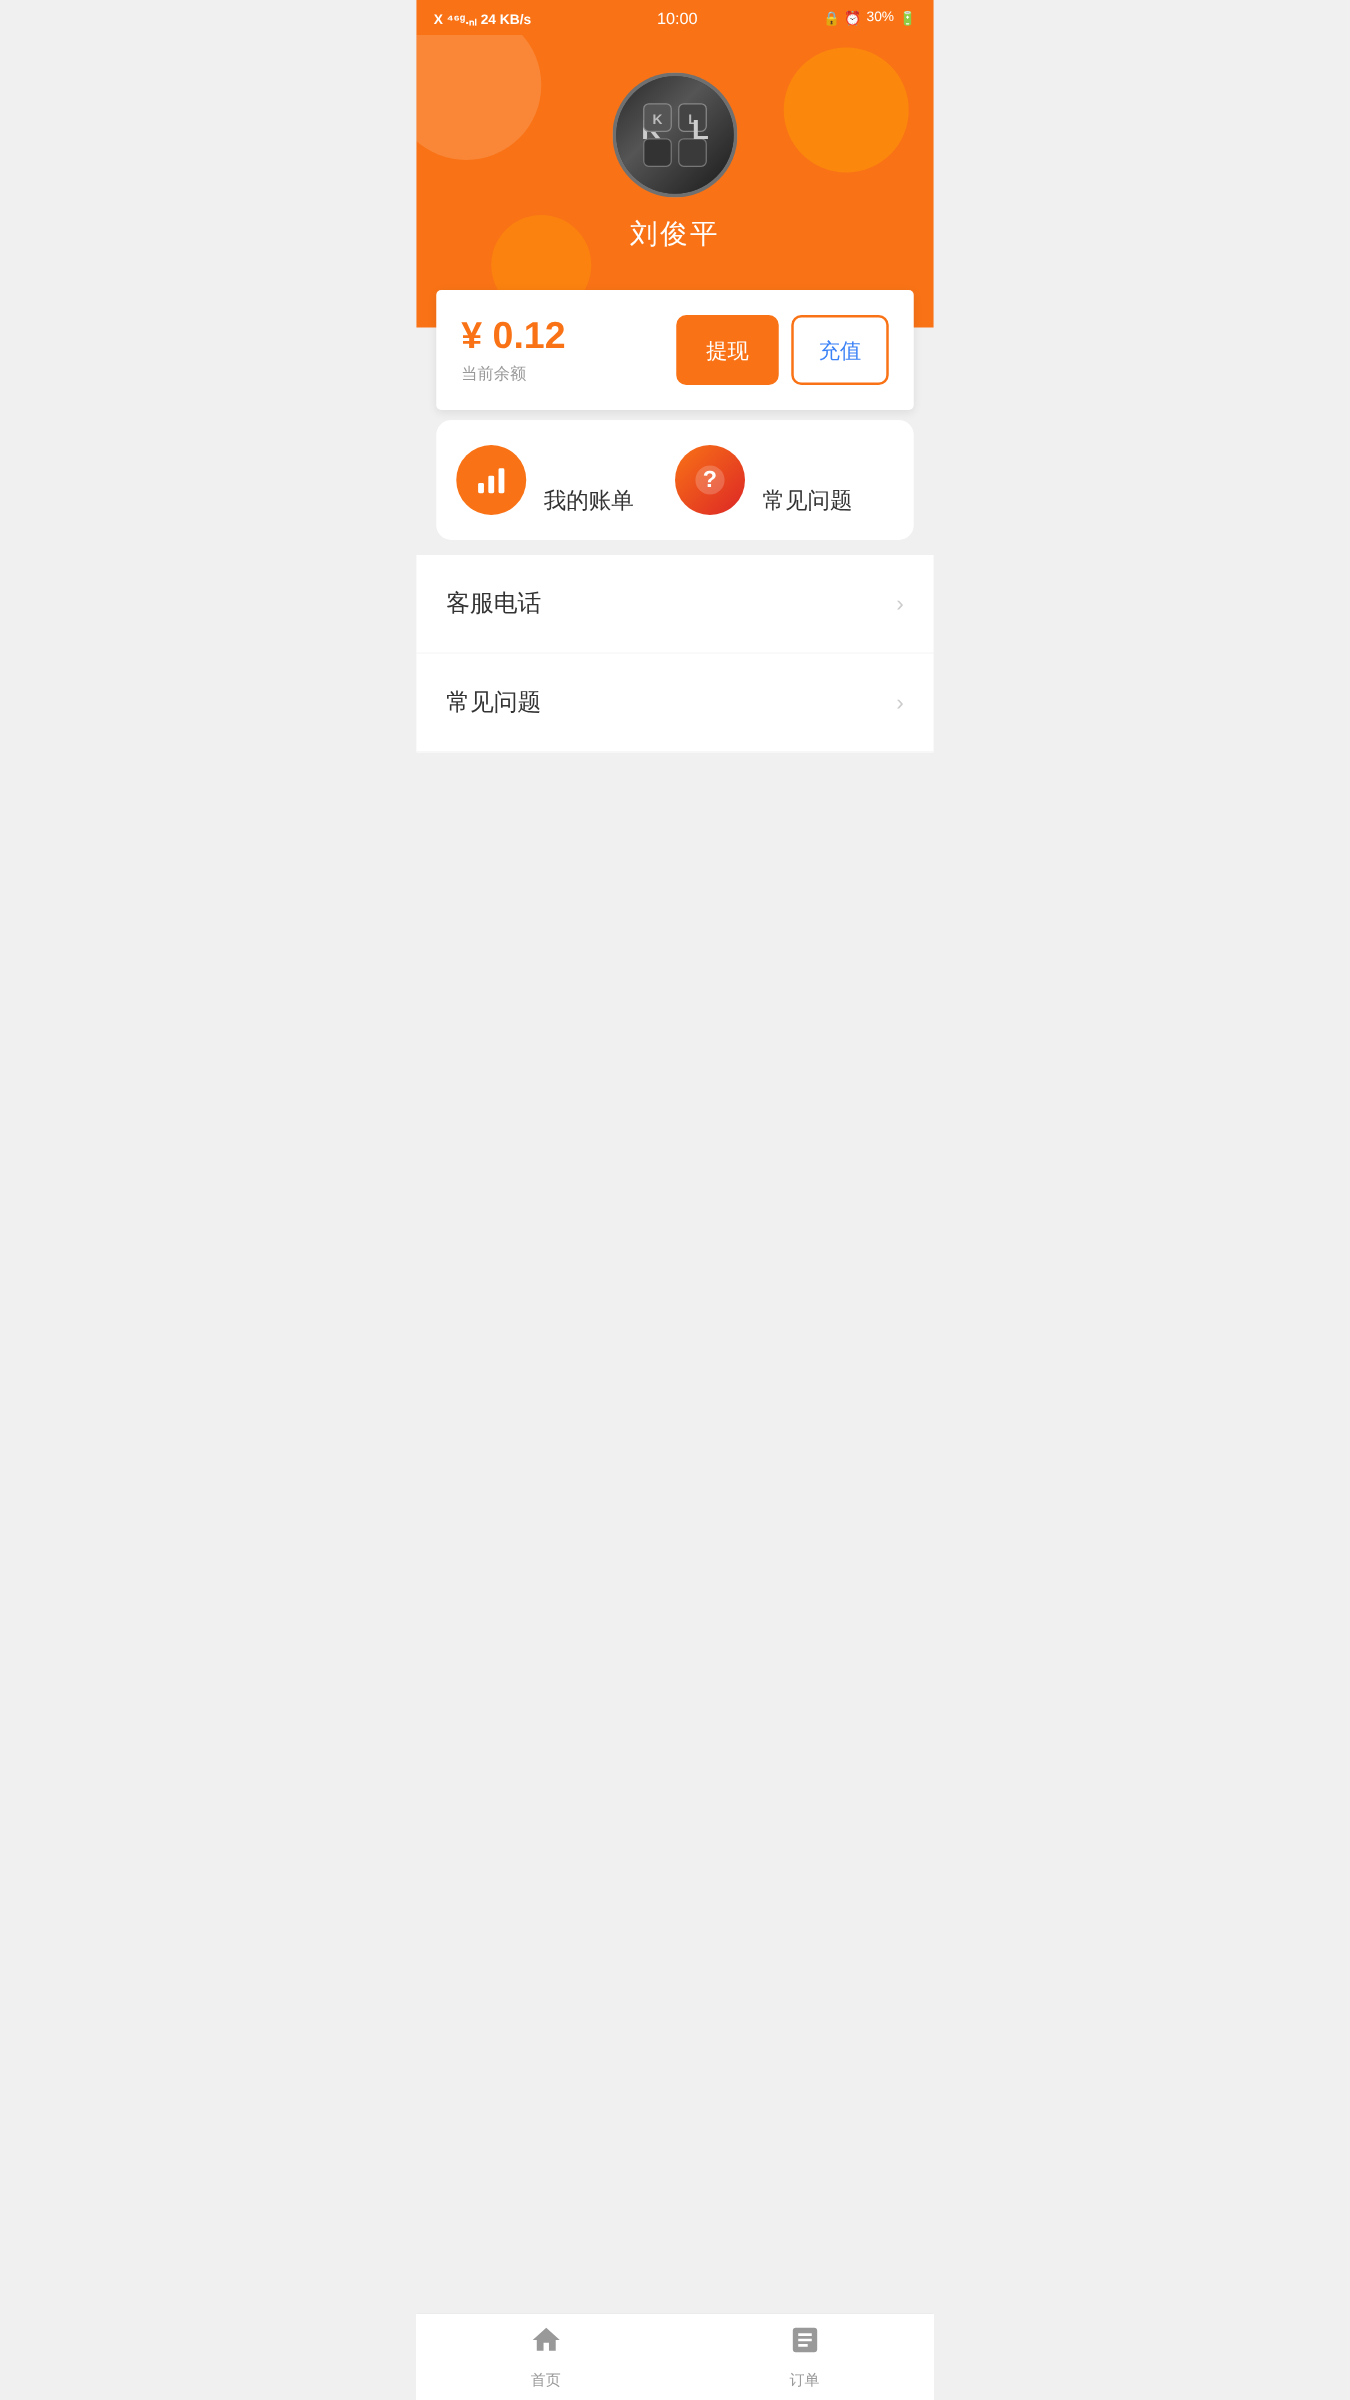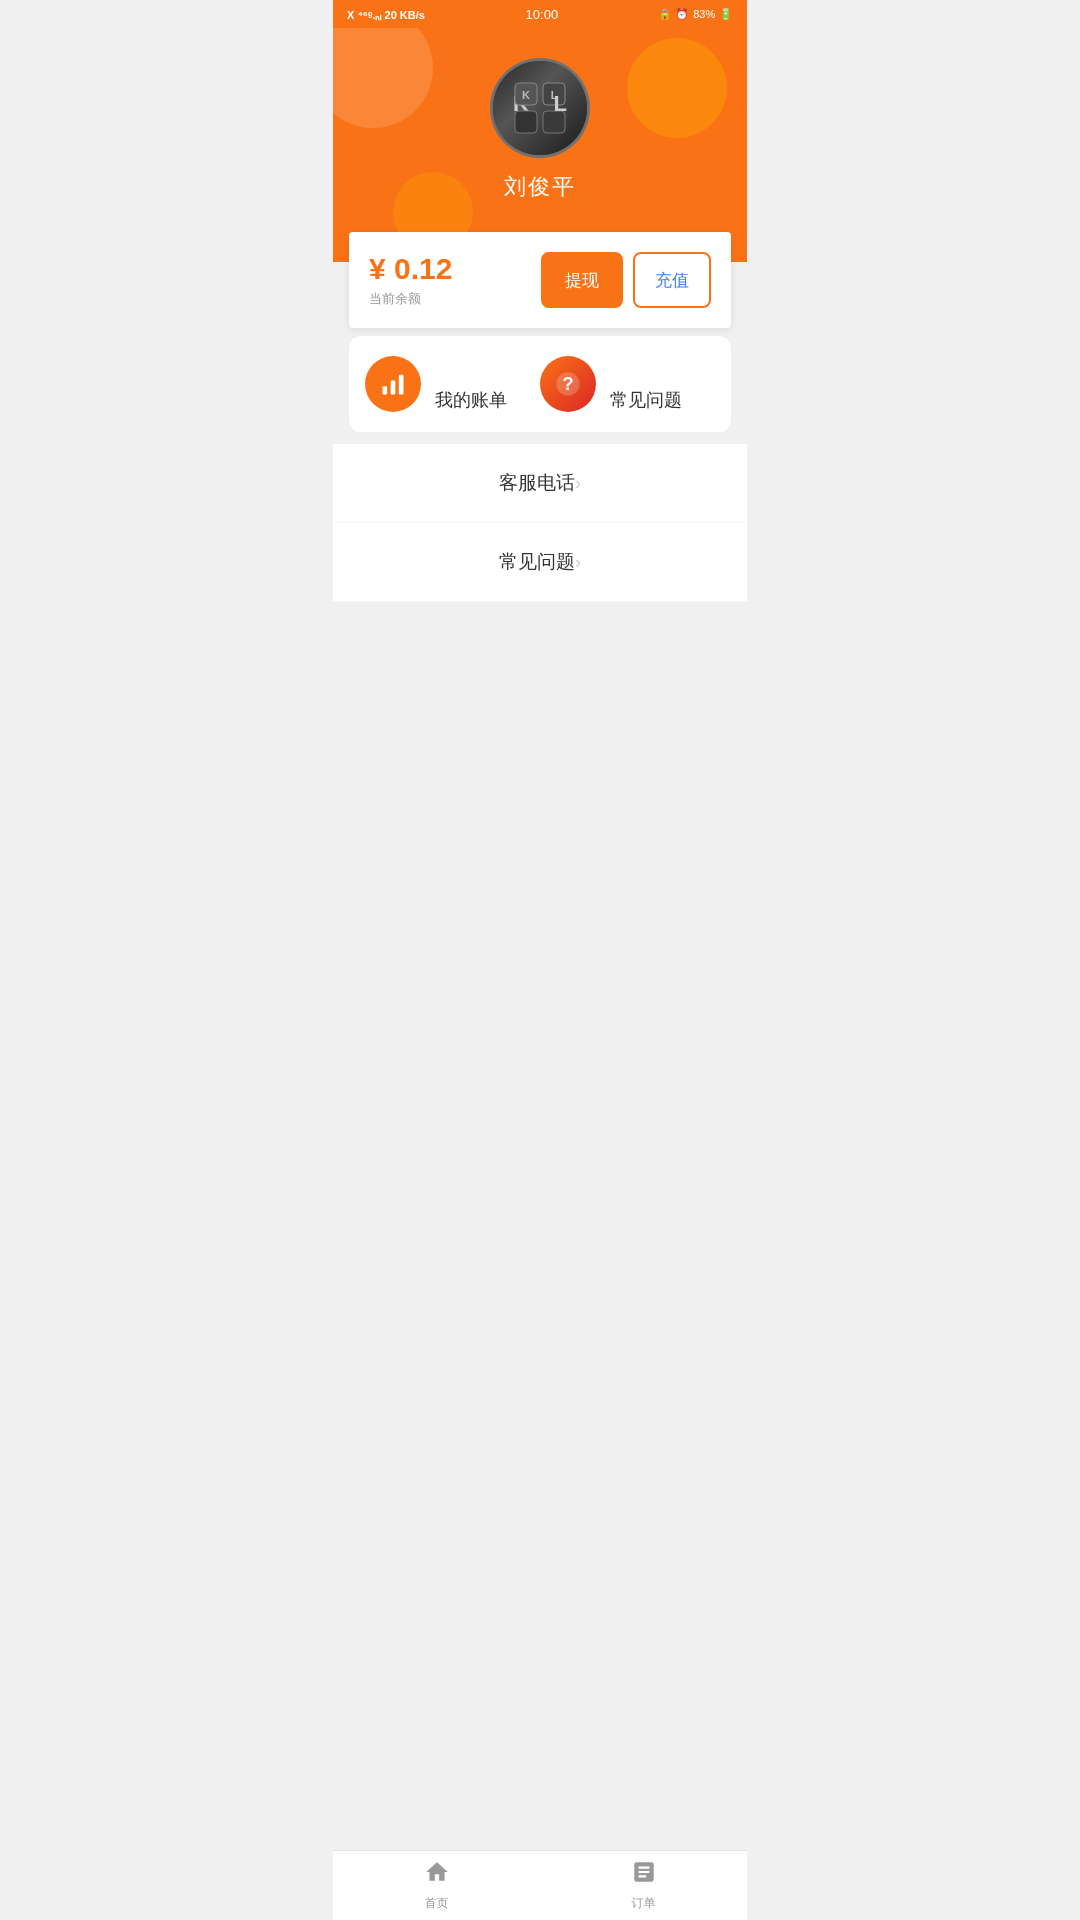--- a/index.html
+++ b/index.html
@@ -208,21 +208,21 @@
       height: 28px;
       fill: white;
     }
     .menu-item-label {
       font-size: 18px;
       color: #333;
     }
     .list-item {
       display: flex;
       align-items: center;
-      justify-content: center;
+      justify-content: space-between;
       padding: 26px 24px;
       background: white;
       cursor: pointer;
       border-bottom: 1px solid #f5f5f5;
     }
     .list-item-label {
       font-size: 19px;
       color: #333;
     }
     .chevron {
@@ -268,24 +268,24 @@
 
     
     .bottom-spacer {
       height: 80px;
     }
   </style>
 </head>
 <body>
 
 <div class="status-bar">
-  <span class="status-left">X  ⁴⁶ᵍ.ₙₗ 20 KB/s</span>
+  <span class="status-left">X  ⁴⁶ᵍ.ₙₗ 24 KB/s</span>
   <span class="status-center">10:00</span>
   <span class="status-right">
-    🔒 ⏰ <span>83%</span> 🔋
+    🔒 ⏰ <span>30%</span> 🔋
   </span>
 </div>
 
 <div class="profile-header">
   <div class="header-blob1"></div>
   <div class="header-blob2"></div>
   <div class="header-blob3"></div>
 
   <div class="avatar-container">
     <div class="avatar-img">

